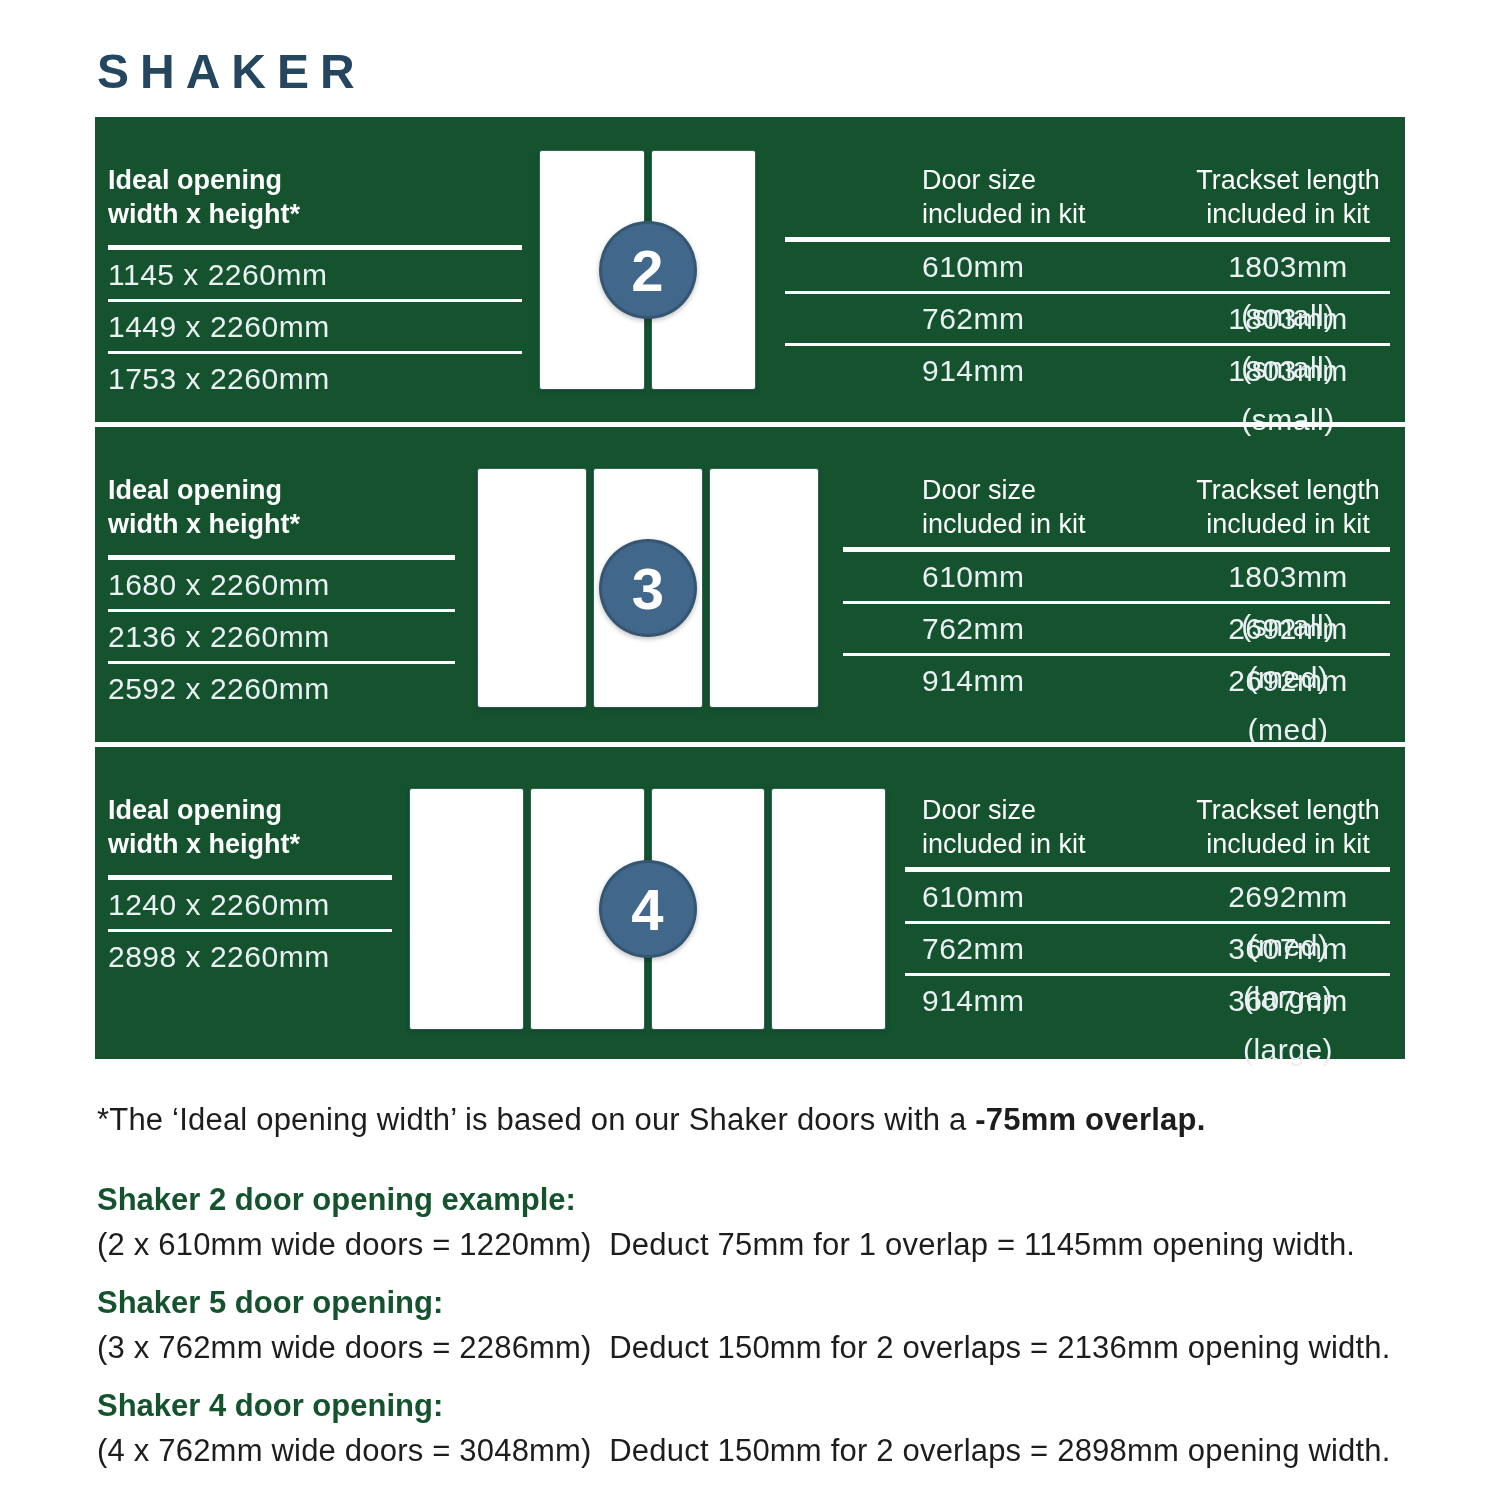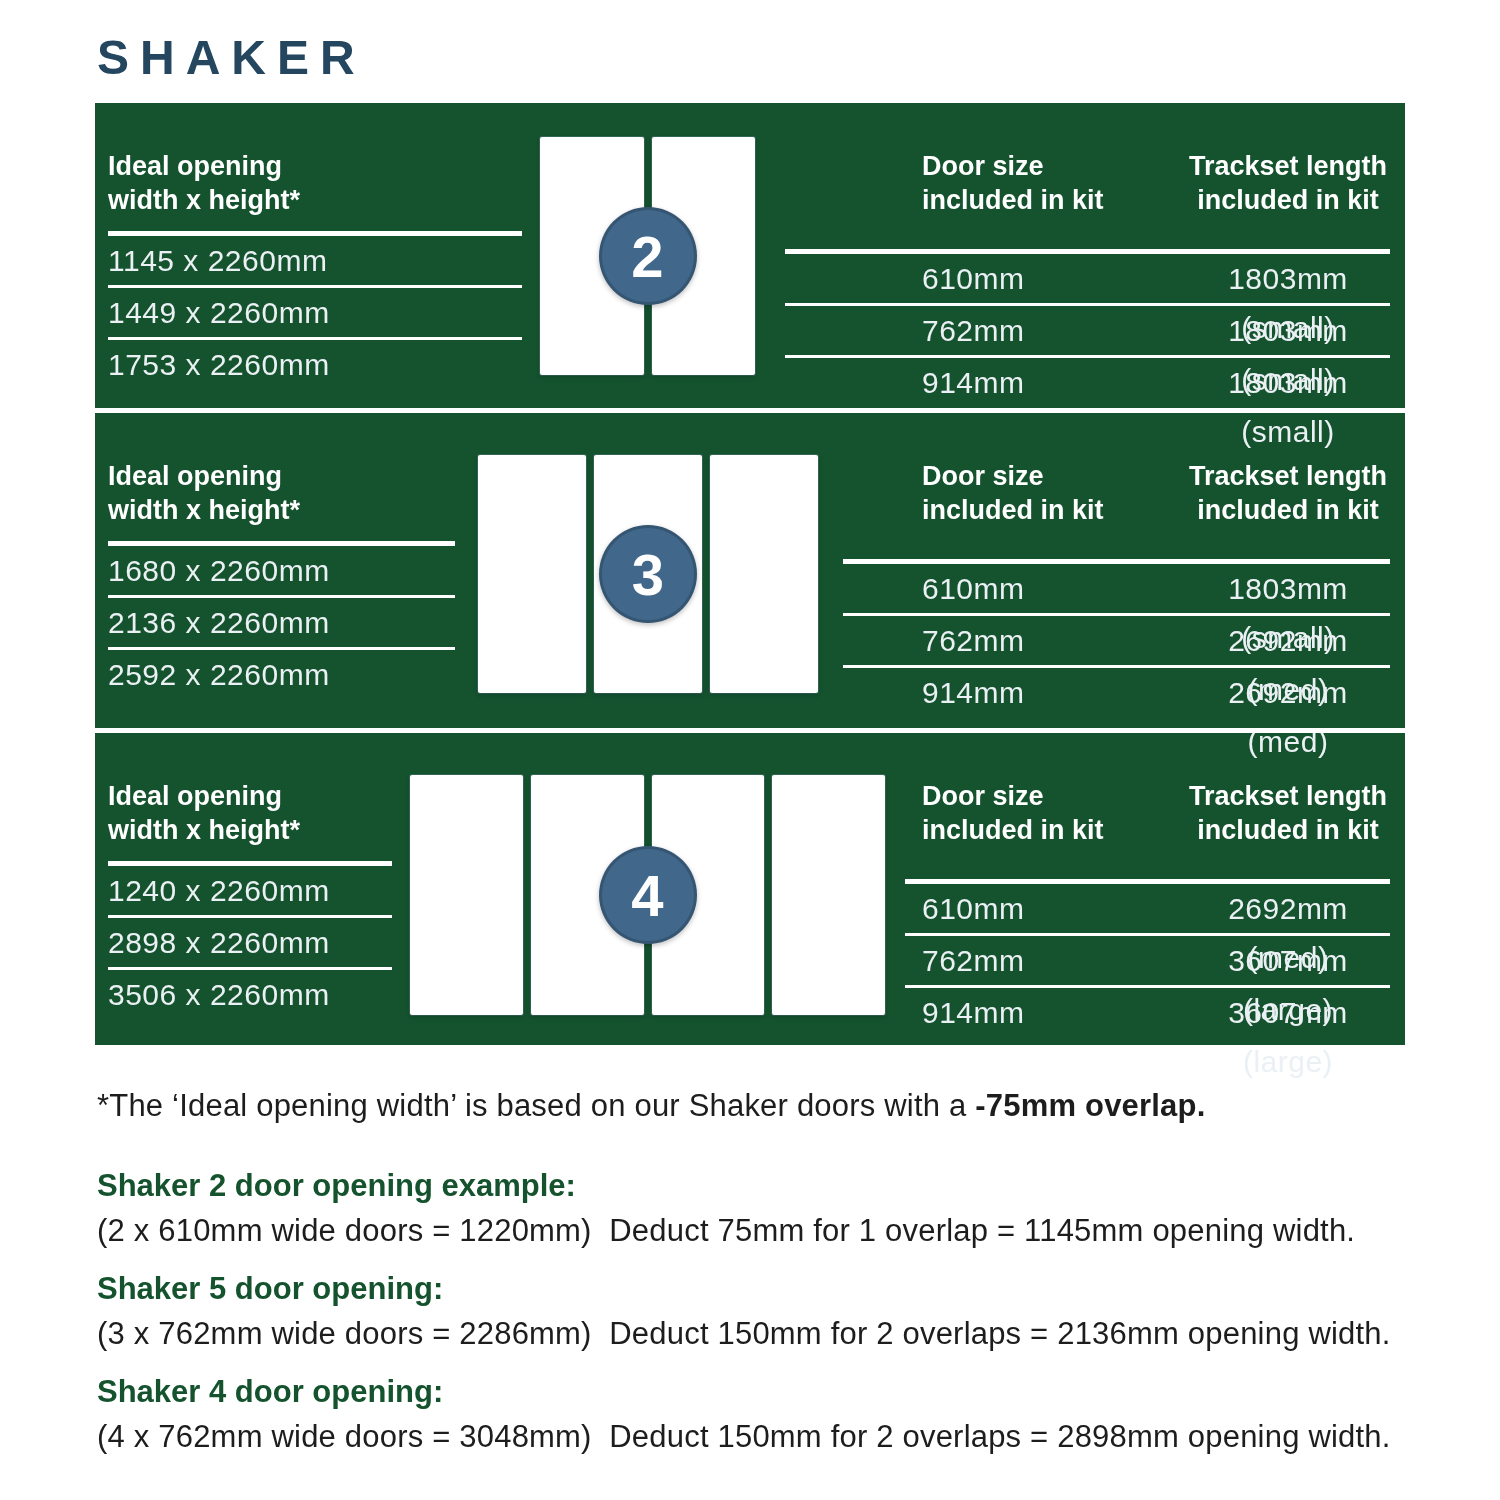--- a/index.html
+++ b/index.html
@@ -1,21 +1,21 @@
 <!DOCTYPE html>
 <html><head>
 <meta charset="utf-8">
 <style>
   html,body{margin:0;padding:0;}
   body{
     width:1500px;height:1500px;position:relative;background:#ffffff;
     font-family:"Liberation Sans","DejaVu Sans",sans-serif;
     -webkit-font-smoothing:antialiased;
   }
-  .page{position:absolute;inset:0;}
+  .page{position:absolute;inset:0;margin-top:14px;}
 
   
   .title{
     position:absolute;left:97px;top:30px;margin:0;
     font-size:48px;font-weight:bold;letter-spacing:11px;color:#24465f;
   }
 
   
   .panel{
     position:absolute;left:95px;top:103px;width:1310px;height:942px;
@@ -62,22 +62,22 @@
     width:92px;height:92px;border-radius:50%;
     background:#41678a;border:3px solid rgba(25,45,60,0.30);
     display:flex;align-items:center;justify-content:center;
     color:#ffffff;font-size:58px;font-weight:bold;
     box-shadow:0 2px 5px rgba(0,0,0,0.25);
   }
 
   
   .right-col{position:absolute;left:var(--rc-l);top:46px;width:var(--rc-w);}
   .rhead{
-    display:flex;color:#ffffff;font-weight:bold;font-size:27px;line-height:34px;
-    padding-bottom:32px;border-bottom:5px solid #ffffff;
+    display:flex;color:#ffffff;font-weight:normal;font-size:27px;line-height:34px;
+    padding-bottom:6px;border-bottom:5px solid #ffffff;
   }
   .rrow{
     display:flex;height:49px;line-height:49px;font-size:30px;color:#eaf0f4;
     border-bottom:3px solid #ffffff;letter-spacing:0.5px;
   }
   .rrow:last-child{border-bottom:none;}
   .c1{padding-left:var(--c1-pad);width:calc(var(--c1-w) - var(--c1-pad));box-sizing:content-box;}
   .c2{flex:1;text-align:center;}
 
   
@@ -184,21 +184,20 @@
     </section>
 
     <section class="section sec3">
       <div class="left-col">
         <div class="col-header">
           <div>Ideal opening</div>
           <div>width x height*</div>
         </div>
         <div class="lrow">1240 x 2260mm</div>
         <div class="lrow">2898 x 2260mm</div>
-        <div class="lrow">3506 x 2260mm</div>
       </div>
       <div class="diagram">
         <div class="door"></div>
         <div class="door"></div>
         <div class="door"></div>
         <div class="door"></div>
         <div class="badge">4</div>
       </div>
       <div class="right-col">
         <div class="rhead">

